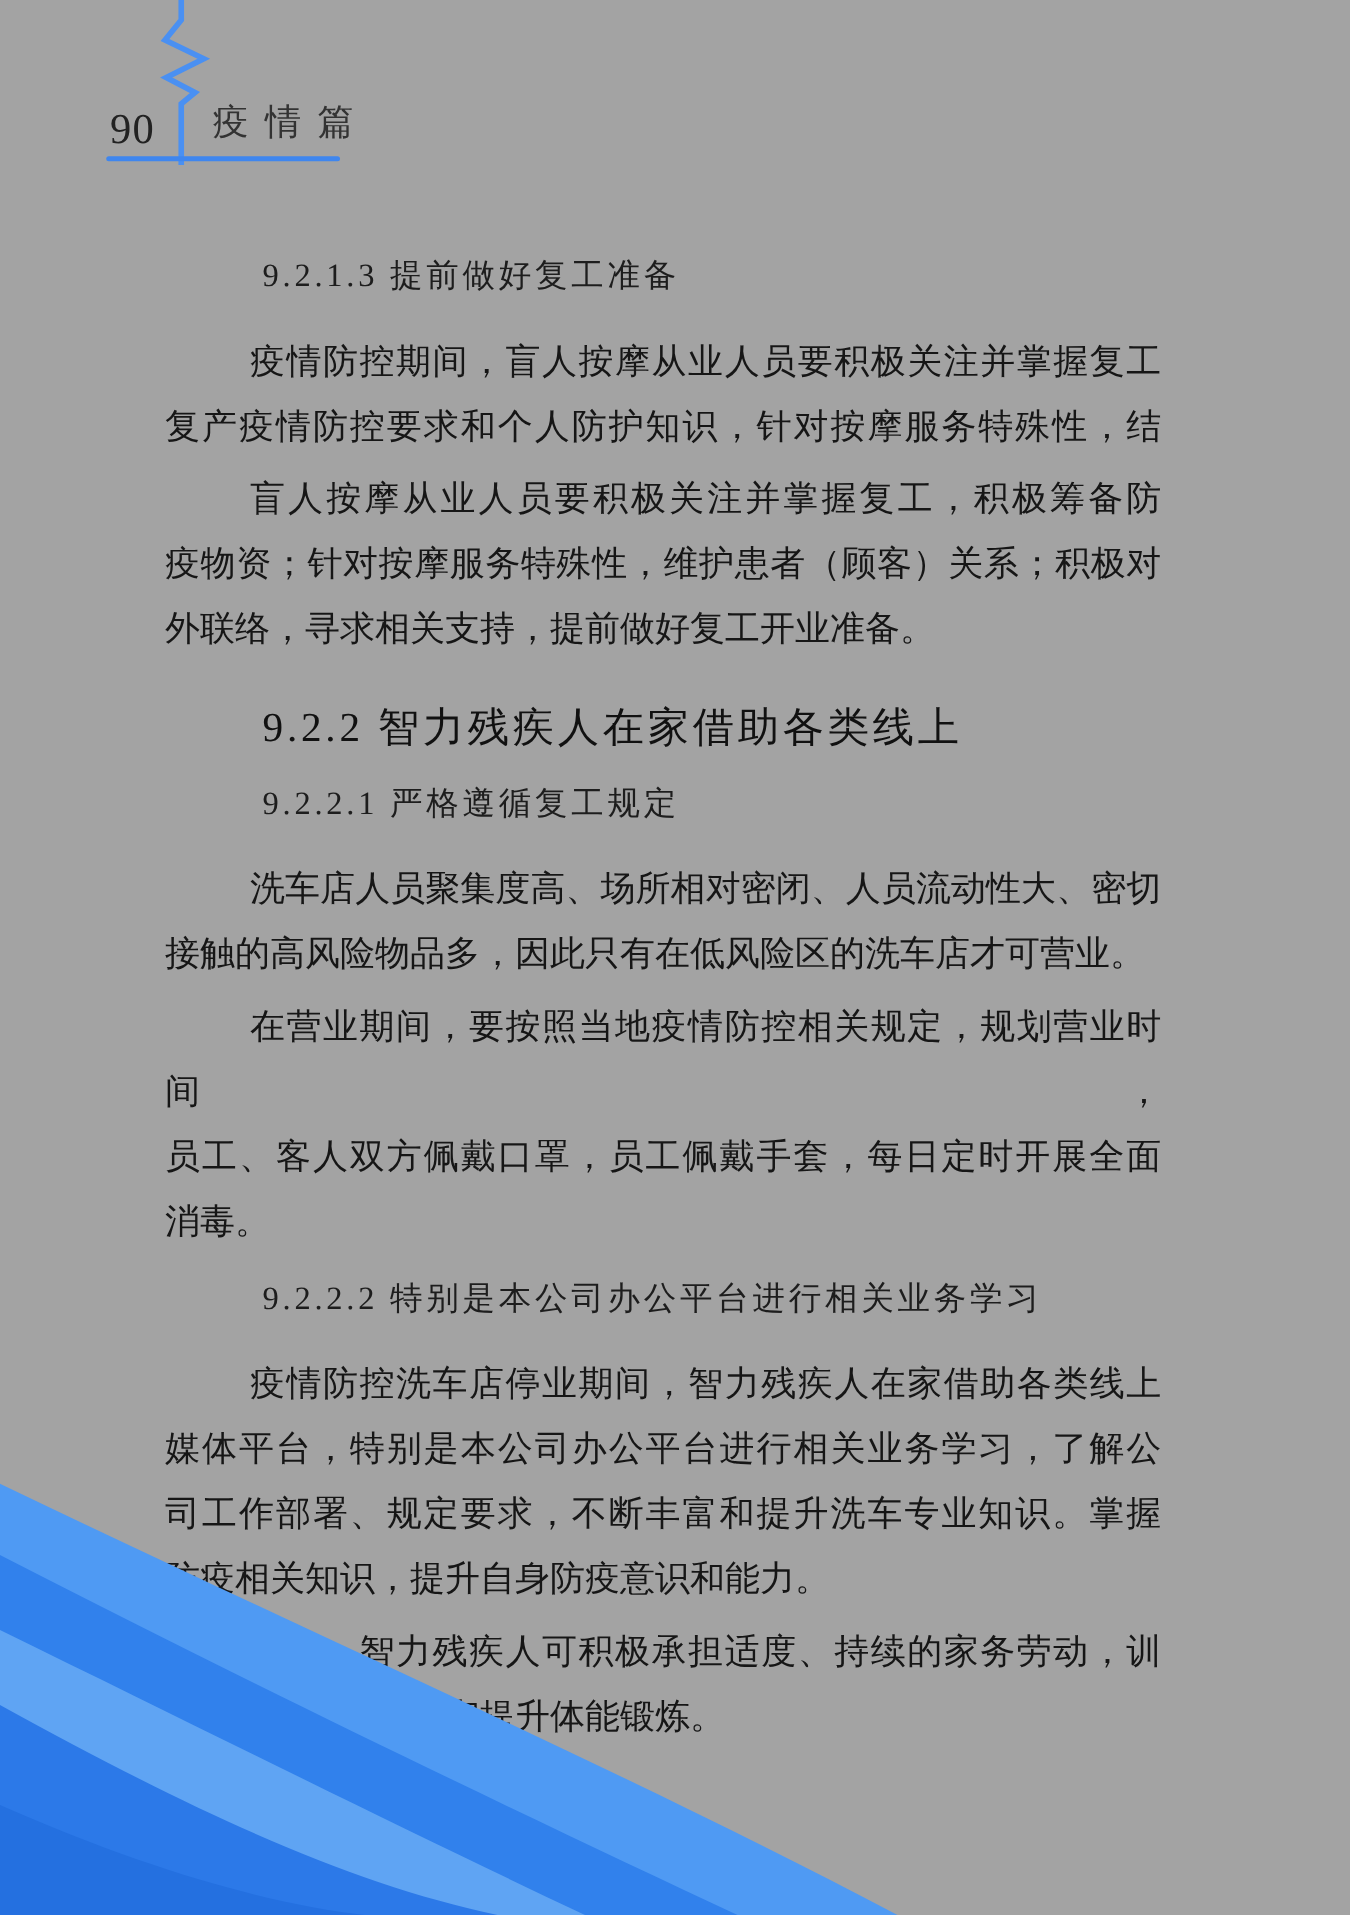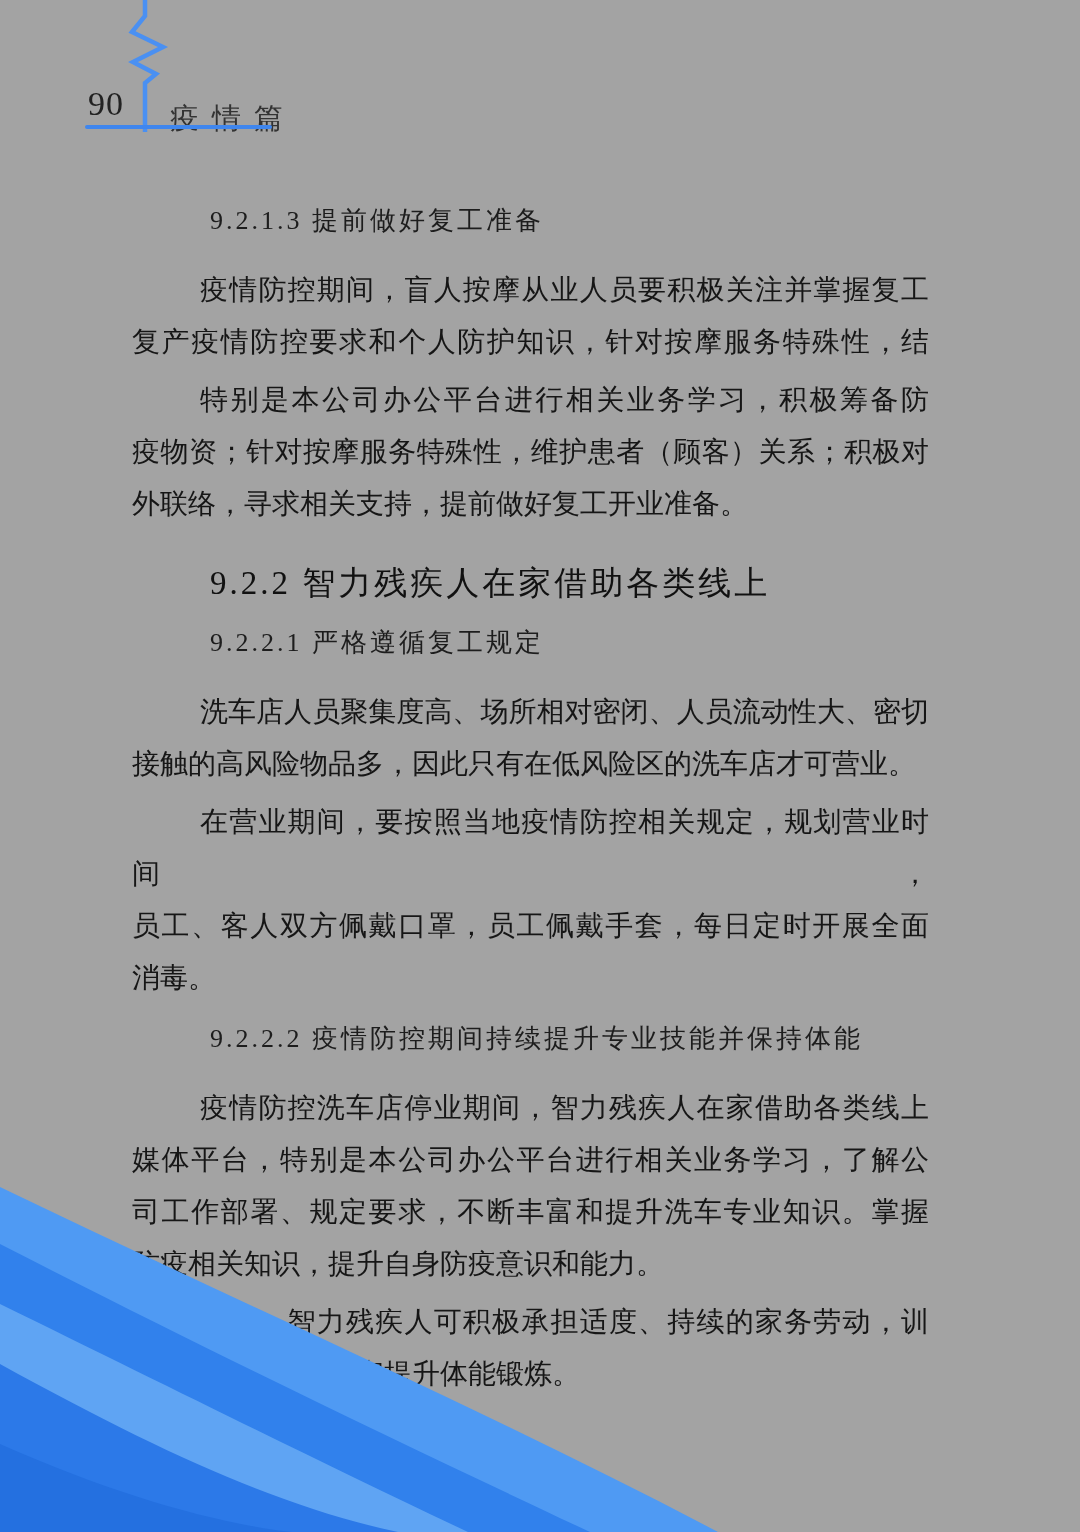--- a/index.html
+++ b/index.html
@@ -24,21 +24,21 @@
   
   .ornament{
     position:absolute;left:125px;top:0;width:50px;height:132px;
   }
   .page-number{
     position:absolute;left:88px;top:86px;
     font-size:34px;line-height:36px;color:#222;
     letter-spacing:1px;
   }
   .chapter-title{
-    position:absolute;left:170px;top:102px;
+    position:absolute;left:170px;top:82px;
     font-size:29px;line-height:32px;color:#333;
     letter-spacing:13px;
   }
   .header-rule{
     position:absolute;left:85px;top:125px;width:187px;height:4px;
     background:var(--rule-blue);border-radius:2px;
   }
   
   .content{
     position:absolute;left:132px;top:186px;width:813px;
@@ -88,36 +88,36 @@
 
   <div class="header-rule"></div>
 
   <main class="content">
       <div class="h3">9.2.1.3 提前做好复工准备</div>
       <div class="para">
         <div class="line first">疫情防控期间，盲人按摩从业人员要积极关注并掌握复工</div>
         <div class="line">复产疫情防控要求和个人防护知识，针对按摩服务特殊性，结</div>
       </div>
       <div class="para">
-        <div class="line first">特别是本公司办公平台进行相关业务学习，积极筹备防</div>
+        <div class="line first">盲人按摩从业人员要积极关注并掌握复工，积极筹备防</div>
         <div class="line">疫物资；针对按摩服务特殊性，维护患者（顾客）关系；积极对</div>
         <div class="line last">外联络，寻求相关支持，提前做好复工开业准备。</div>
       </div>
       <div class="h2">9.2.2 智力残疾人在家借助各类线上</div>
       <div class="h3">9.2.2.1 严格遵循复工规定</div>
       <div class="para">
         <div class="line first">洗车店人员聚集度高、场所相对密闭、人员流动性大、密切</div>
         <div class="line last">接触的高风险物品多，因此只有在低风险区的洗车店才可营业。</div>
       </div>
       <div class="para">
         <div class="line first">在营业期间，要按照当地疫情防控相关规定，规划营业时间，</div>
         <div class="line">员工、客人双方佩戴口罩，员工佩戴手套，每日定时开展全面</div>
         <div class="line last">消毒。</div>
       </div>
-      <div class="h3">9.2.2.2 疫情防控期间持续提升专业技能并保持体能</div>
+      <div class="h3">9.2.2.2 特别是本公司办公平台进行相关业务学习</div>
       <div class="para">
         <div class="line first">疫情防控洗车店停业期间，智力残疾人在家借助各类线上</div>
         <div class="line">媒体平台，特别是本公司办公平台进行相关业务学习，了解公</div>
         <div class="line">司工作部署、规定要求，不断丰富和提升洗车专业知识。掌握</div>
         <div class="line last">防疫相关知识，提升自身防疫意识和能力。</div>
       </div>
       <div class="para">
         <div class="line first">同时，智力残疾人可积极承担适度、持续的家务劳动，训</div>
         <div class="line last">练劳动技能，保持和提升体能锻炼。</div>
       </div>

